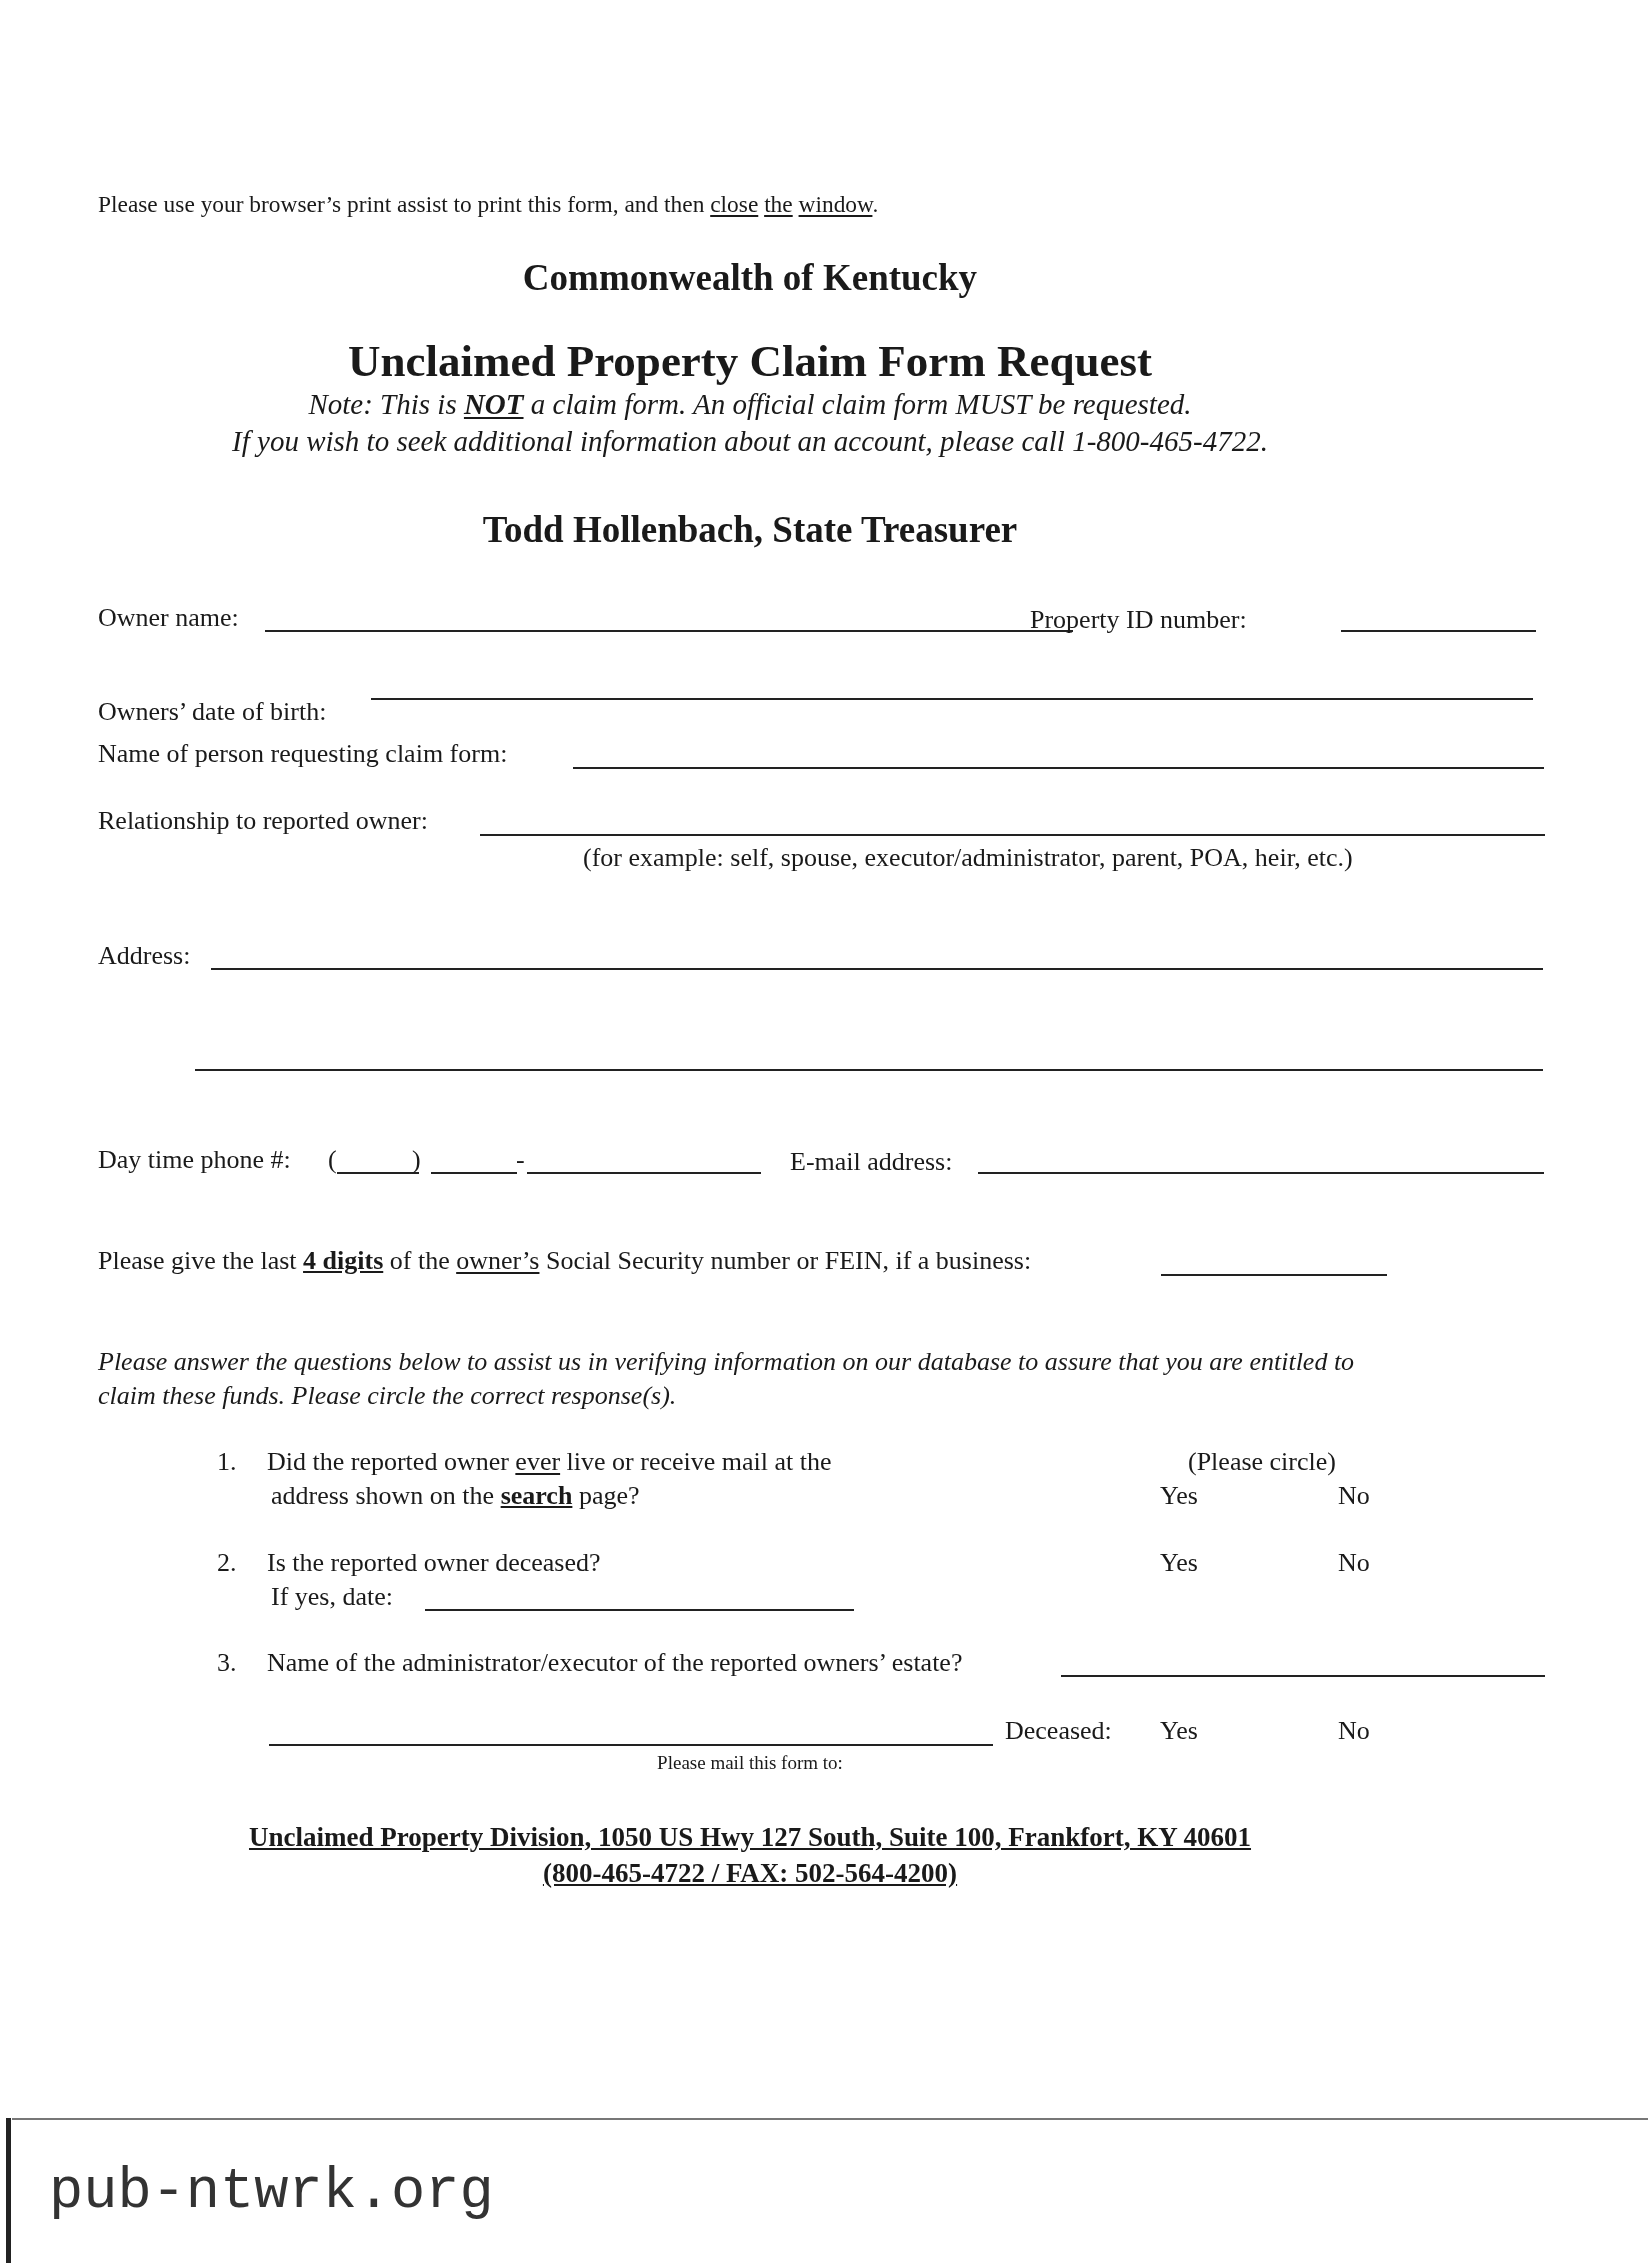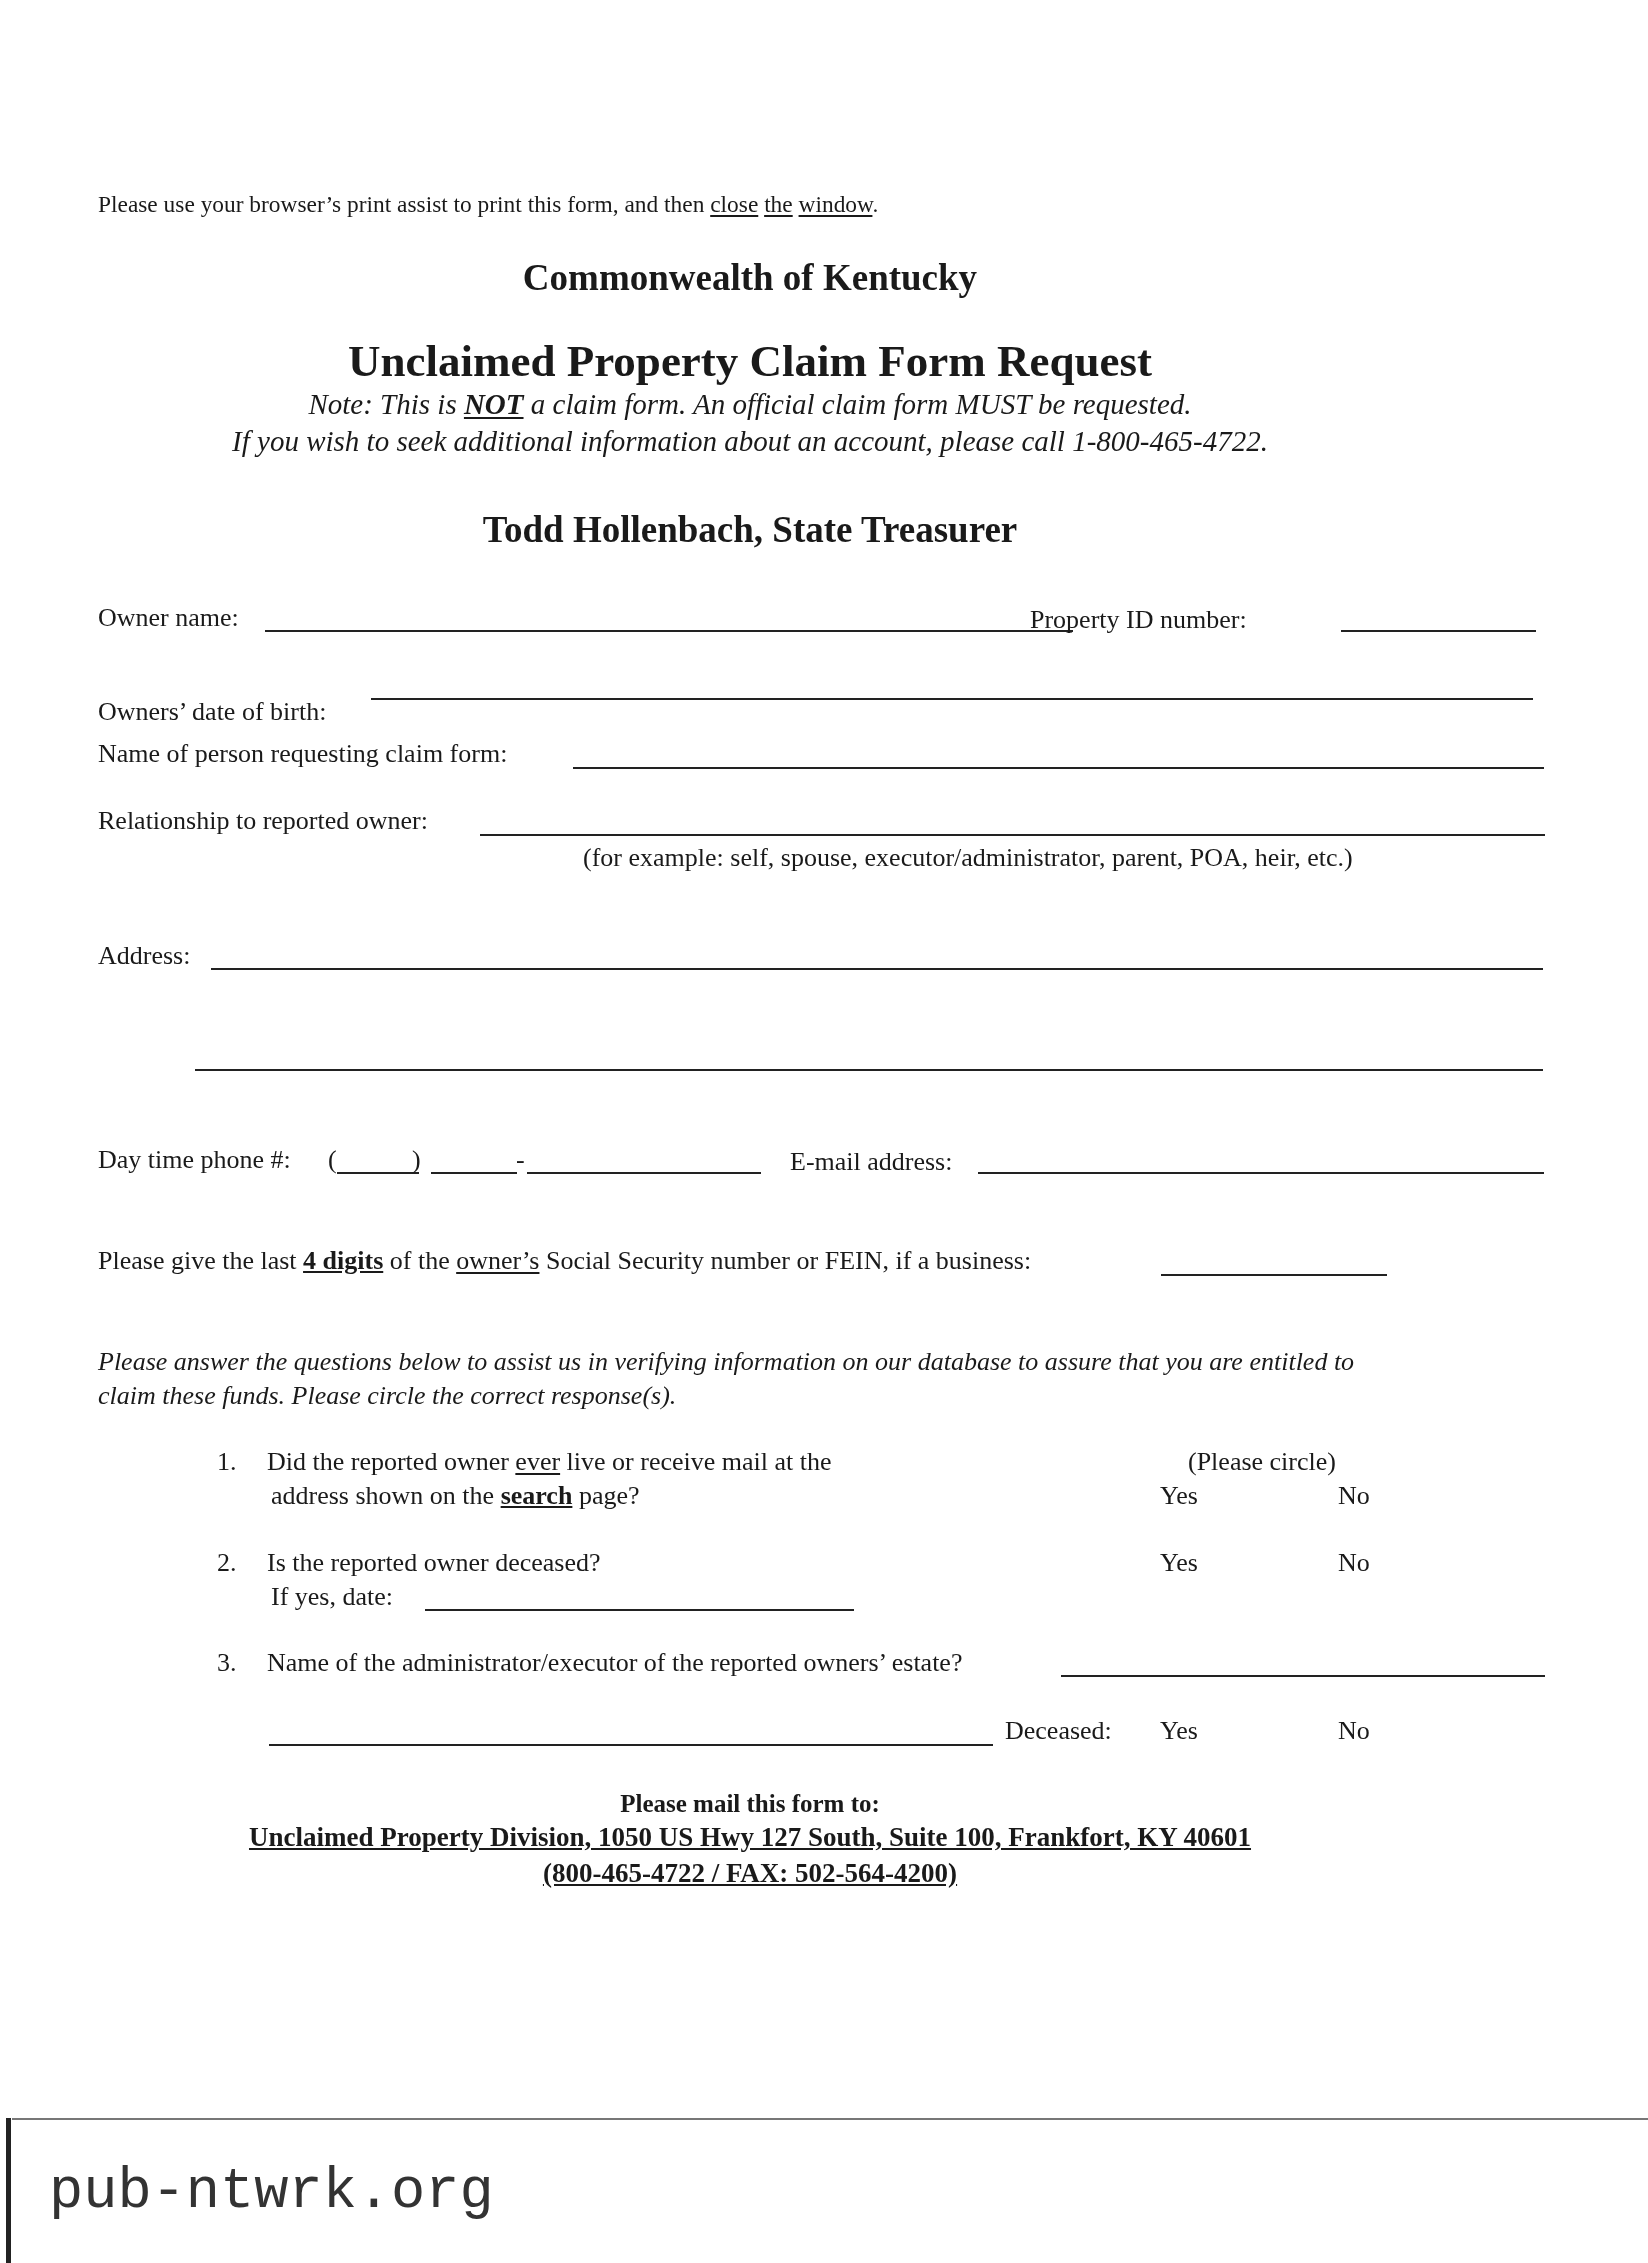--- a/index.html
+++ b/index.html
@@ -92,20 +92,20 @@
 <div class="line" style="left:425px; top:1609px; width:429px;"></div>
 
 <div class="abs txt" style="left:217px; top:1650px;">3.</div>
 <div class="abs txt" style="left:267px; top:1650px;">Name of the administrator/executor of the reported owners’ estate?</div>
 <div class="line" style="left:1061px; top:1675px; width:484px;"></div>
 <div class="line" style="left:269px; top:1744px; width:724px;"></div>
 <div class="abs txt" style="left:1005px; top:1718px;">Deceased:</div>
 <div class="abs txt" style="left:1160px; top:1718px;">Yes</div>
 <div class="abs txt" style="left:1338px; top:1718px;">No</div>
 
-<div class="abs center txt" style="top:1791px; font-size:25px;font-weight:bold;">Please mail this form to:</div>
+<div class="abs center txt" style="top:1753px; font-size:19px;">Please mail this form to:</div>
 <div class="abs center txt bold" style="top:1824px; font-size:27px;">Unclaimed Property Division, 1050 US Hwy 127 South, Suite 100, Frankfort, KY  40601</div>
 <div class="abs center txt bold" style="top:1860px; font-size:27px;">(800-465-4722 / FAX:  502-564-4200)</div>
 
 <div class="abs footer-rule"></div>
 <div class="abs footer-bar"></div>
 <div class="abs footer-text">pub-ntwrk.org</div>
 
 
 </body></html>

